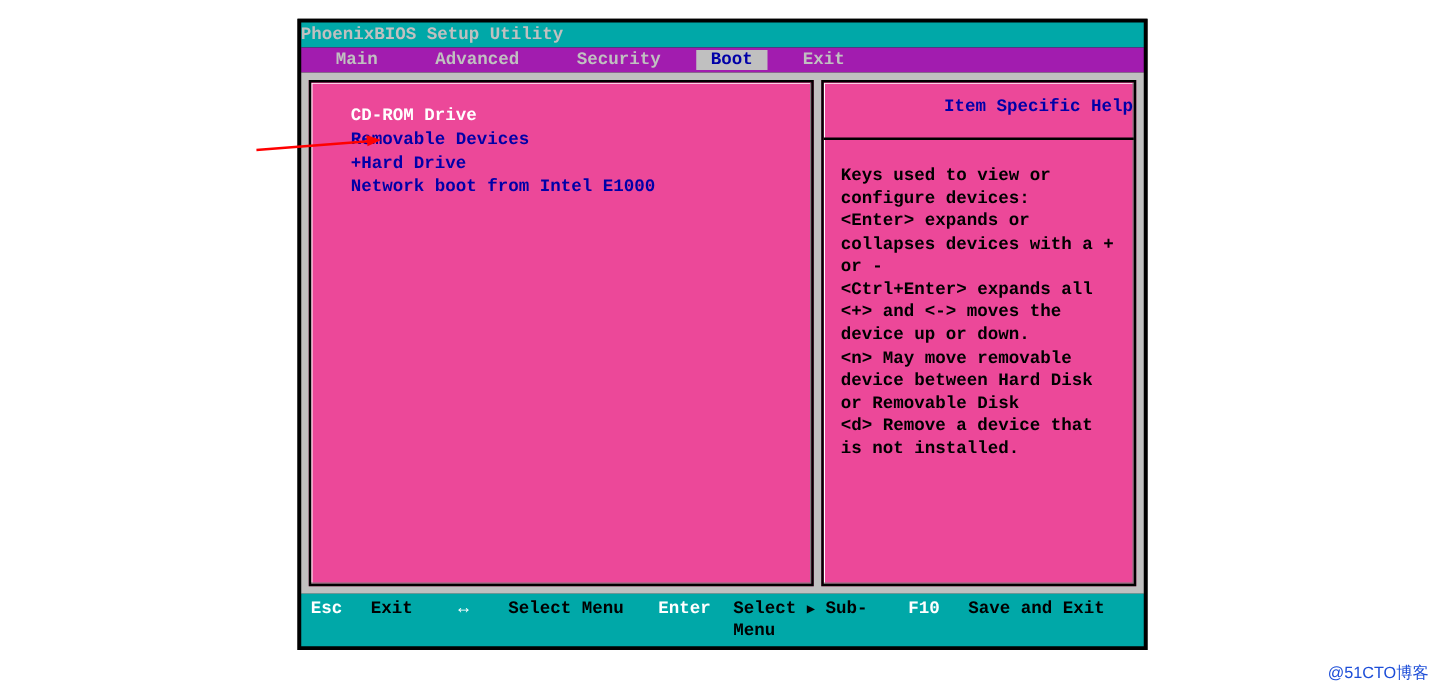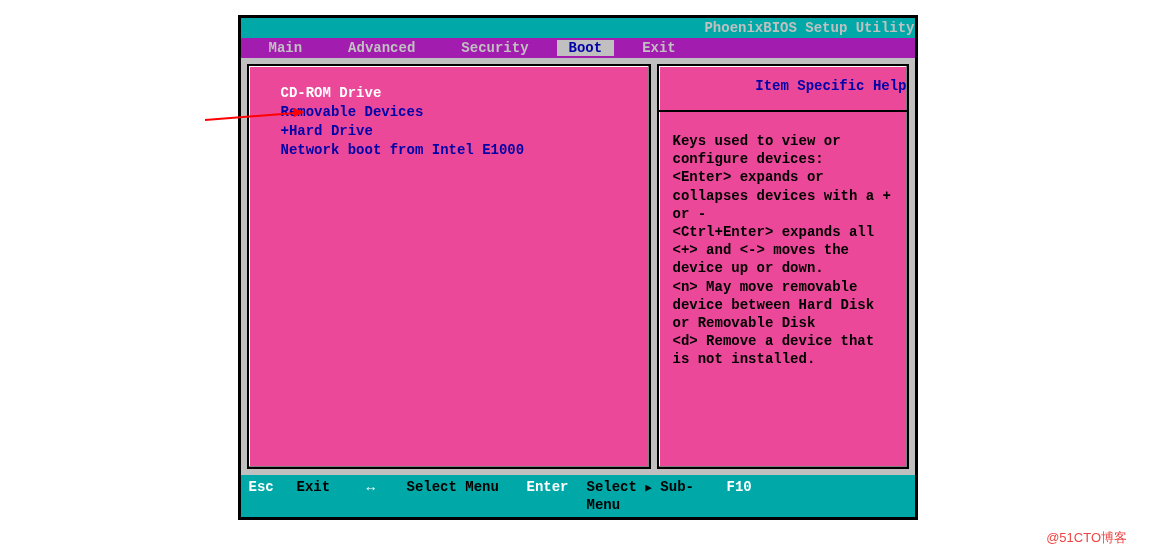--- a/index.html
+++ b/index.html
@@ -18,21 +18,21 @@
       height: 505px;
       background: #000;
       border: 3px solid #000;
       display: flex;
       flex-direction: column;
       position: relative;
     }
     .title-bar {
       background: #00a8a8;
       color: #c0c0c0;
-      text-align: right;
+      text-align: left;
       padding: 2px 0;
       font-size: 14px;
     }
     .menu-bar {
       background: #a21caf;
       display: flex;
       padding: 2px 0;
       font-size: 14px;
       font-family: Liberation Mono, monospace;
     }
@@ -130,22 +130,22 @@
     }
     .arrow {
       position: absolute;
       top: 108px;
       left: 205px;
       z-index: 10;
     }
     .watermark {
       position: fixed;
       bottom: 8px;
-      right: 28px;
-      color: #ef4444;
+      right: 12px;
+      color: #1d4ed8;
       font-size: 13px;
       font-family: Arial, sans-serif;
       font-weight: normal;
     }
     .tri { font-size: 11px; }
   </style>
 </head>
 <body>
 
 <svg class="arrow" width="100" height="20">
@@ -183,17 +183,18 @@
   </div>
   <div class="footer">
     <div class="footer-row">
       <span class="footer-key">Esc</span>
       <span class="footer-label">Exit</span>
       <span class="footer-arrows">↔</span>
       <span class="footer-action">Select Menu</span>
       <span class="footer-key2">Enter</span>
       <span class="footer-label2">Select <span class="tri">▶</span> Sub-Menu</span>
       <span class="footer-key3">F10</span>
+      <span>Save and Exit</span>
     </div>
   </div>
 </div>
 
 <div class="watermark">@51CTO博客</div>
 
 </body></html>

